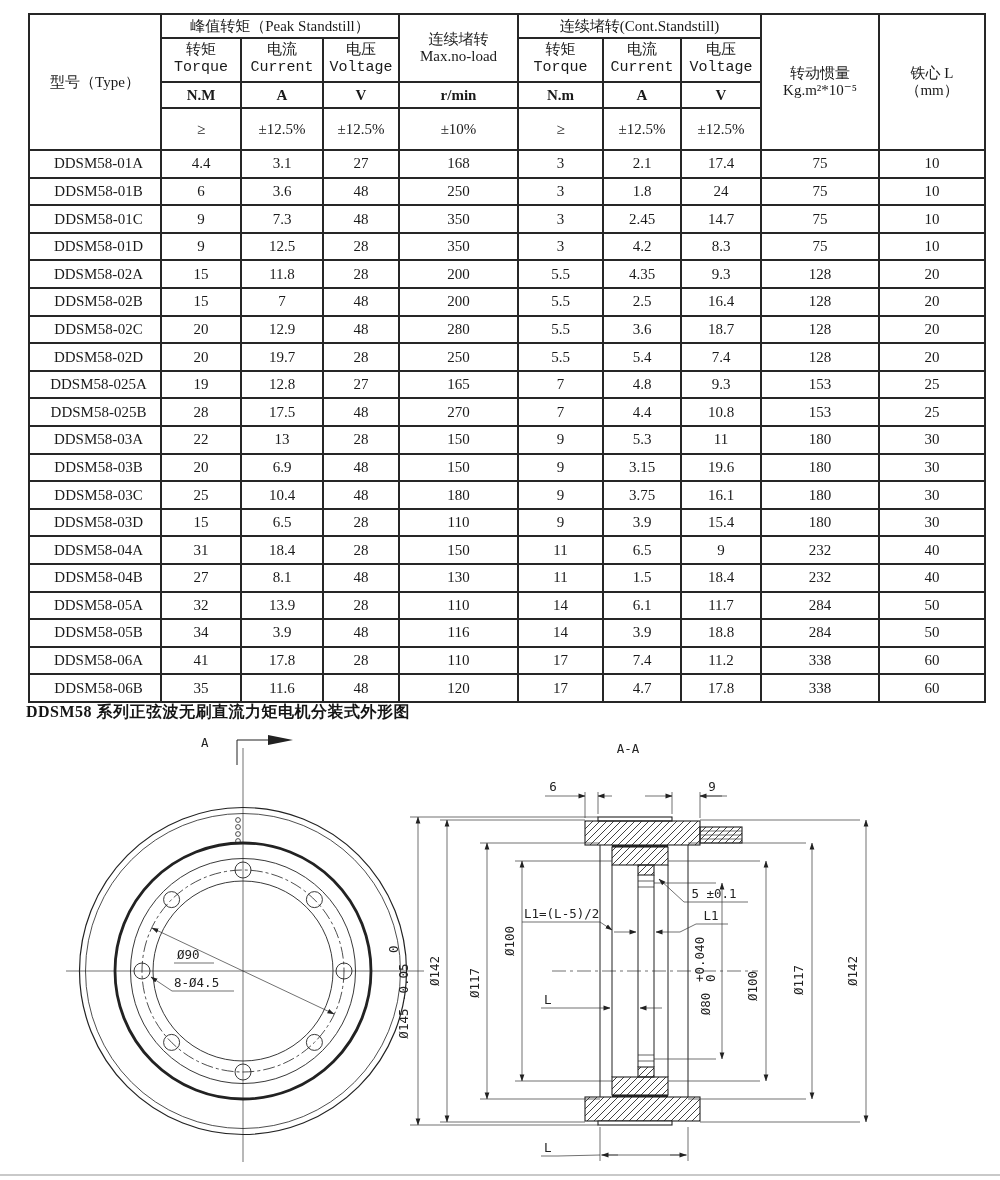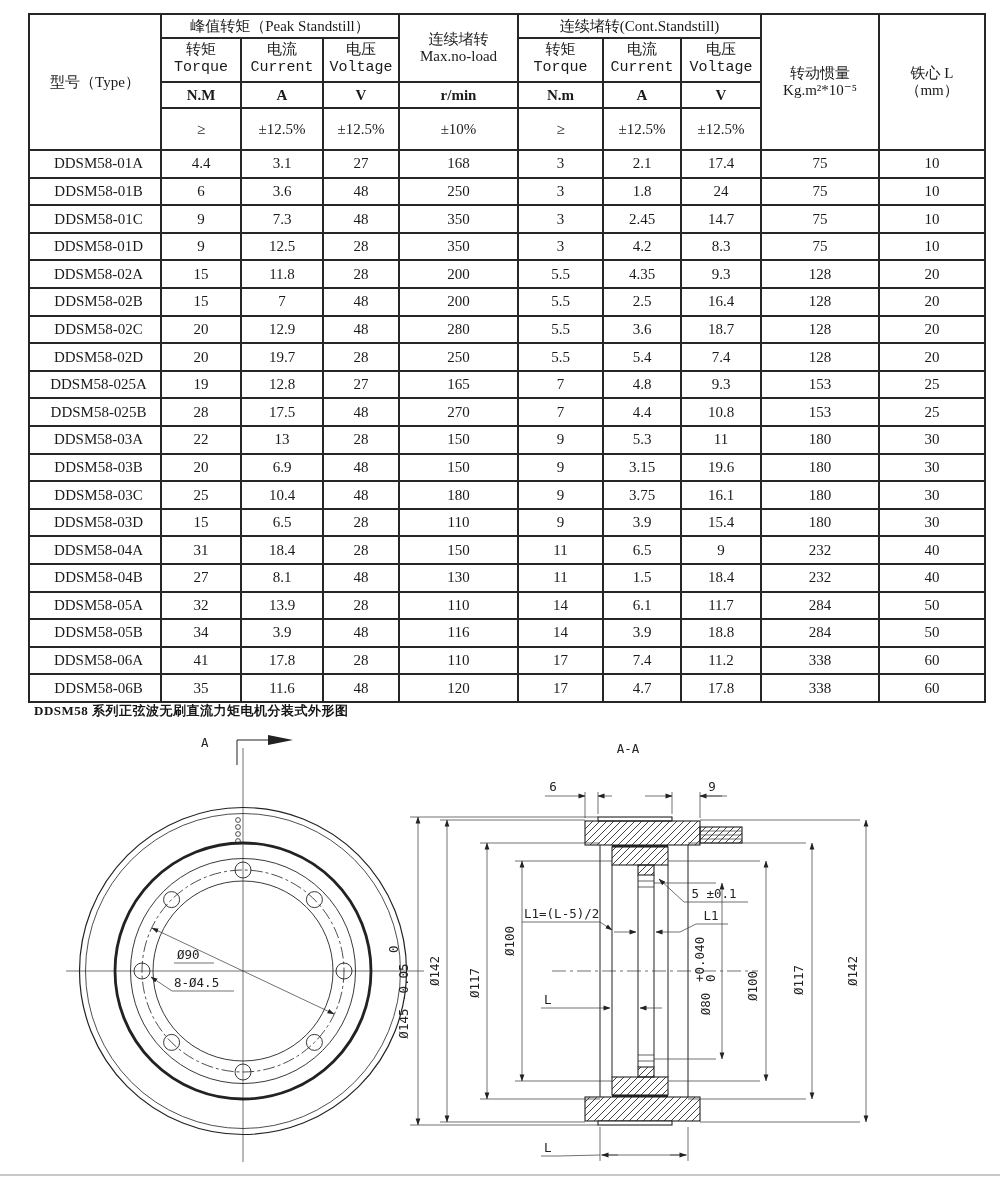--- a/index.html
+++ b/index.html
@@ -13,21 +13,21 @@
                 padding:0 2px;font-size:15px;line-height:1.12;color:#1a1a1a;
                 overflow:hidden;}
   tr.h1 td{height:22px;}
   tr.h2 td{height:42px;font-family:Liberation Mono, monospace;}
   tr.h3 td{height:24px;font-weight:bold;}
   tr.h4 td{height:40px;}
   tbody.data td{height:25.6px;}
   tbody.data td.model{text-align:center;padding-left:9px;}
   .two-line div{display:block;}
 
-  .caption{position:absolute;left:34px;top:702px;font-size:13px;font-weight:bold;
+  .caption{position:absolute;left:26px;top:702px;font-size:16px;font-weight:bold;
            color:#151515;letter-spacing:.5px;}
 
   svg.draw{position:absolute;left:0;top:728px;}
   svg.draw text{font-family:"DejaVu Sans Mono","Liberation Mono",monospace;
                 fill:#222;font-size:12.5px;}
   .ln{stroke:#222;fill:none;}
   .thin{stroke:#333;stroke-width:.7;fill:none;}
   .body{stroke:#222;stroke-width:1.1;fill:#fff;}
   .hat{stroke:#222;stroke-width:1.1;fill:url(#hatch);}
 

